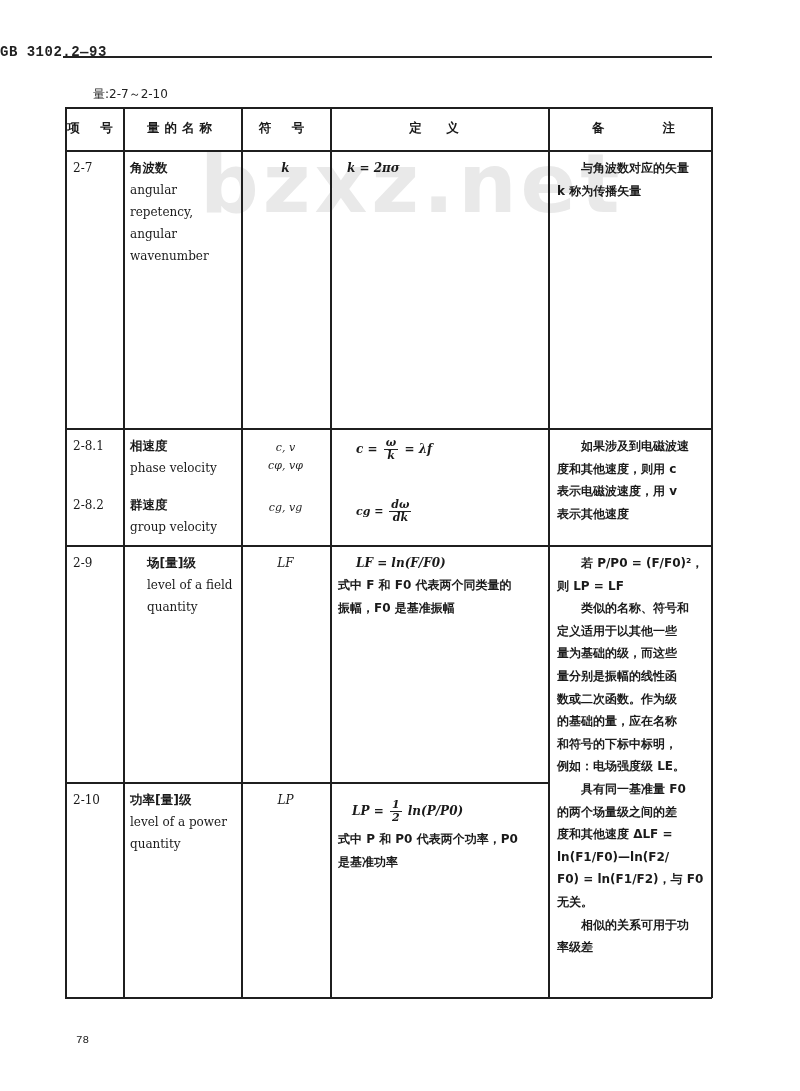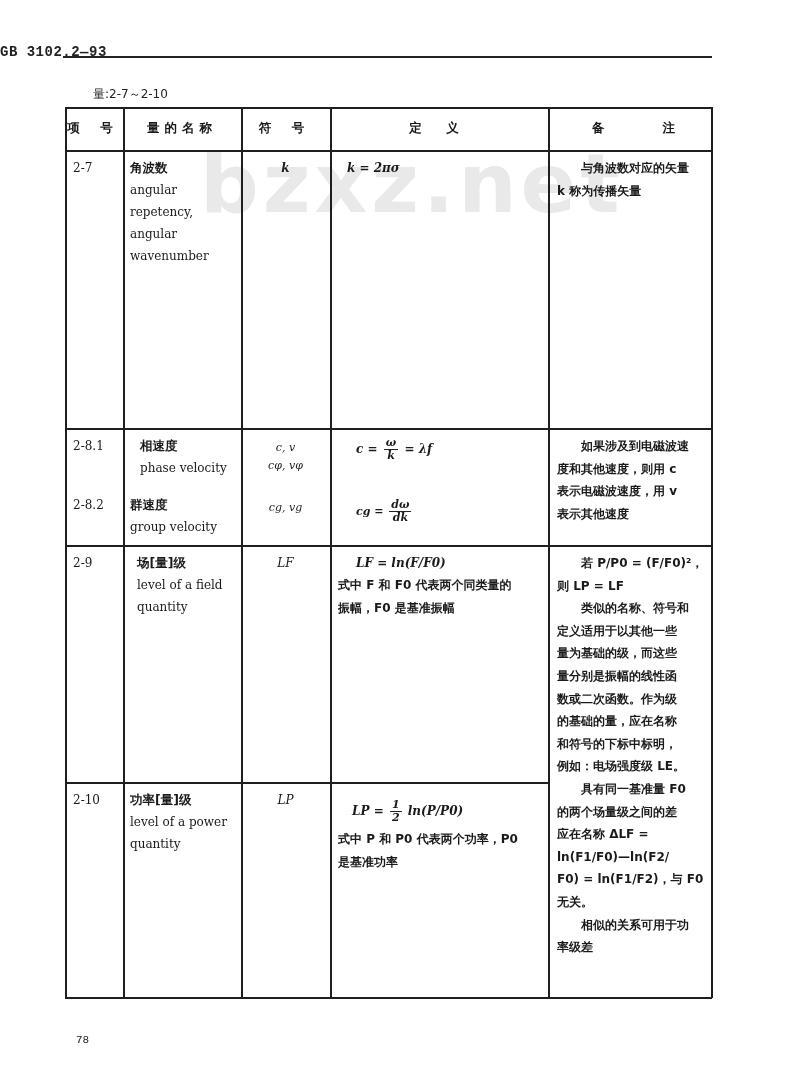--- a/index.html
+++ b/index.html
@@ -86,21 +86,21 @@
     <div class="en">wavenumber</div>
   </div>
   <div class="cell sym" style="left:176px;top:50px;width:89px;font-weight:bold;font-size:12px;">k</div>
   <div class="cell it" style="left:282px;top:50px;font-size:12px;">k = 2πσ</div>
   <div class="cell note" style="left:492px;top:50px;width:148px;">
     <div class="indent">与角波数对应的矢量</div>
     <div>k 称为传播矢量</div>
   </div>
 
   <div class="cell en" style="left:8px;top:328px;">2-8.1</div>
-  <div class="cell" style="left:75px;top:328px;width:108px;">
+  <div class="cell" style="left:65px;top:328px;width:108px;">
     <div class="cn">相速度</div>
     <div class="en">phase velocity</div>
   </div>
   <div class="cell sym" style="left:176px;top:332px;width:89px;line-height:18px;">
     <div>c, v</div>
     <div>cφ, vφ</div>
   </div>
   <div class="cell it" style="left:291px;top:330px;font-size:12px;">
     <span>c =</span>
     <span class="frac">
@@ -124,21 +124,21 @@
   <div class="cell sym" style="left:176px;top:390px;width:89px;">cg, vg</div>
   <div class="cell it" style="left:291px;top:392px;font-size:11px;">
     <span>cg =</span>
     <span class="frac">
       <span class="num">dω</span>
       <span>dk</span>
     </span>
   </div>
 
   <div class="cell en" style="left:8px;top:445px;">2-9</div>
-  <div class="cell" style="left:72px;top:445px;width:108px;">
+  <div class="cell" style="left:82px;top:445px;width:108px;">
     <div class="cn">场[量]级</div>
     <div class="en">level of a field</div>
     <div class="en">quantity</div>
   </div>
   <div class="cell sym" style="left:176px;top:445px;width:89px;font-size:12px;">LF</div>
   <div class="cell" style="left:273px;top:445px;width:206px;">
     <div class="it" style="padding-left:18px;font-size:12px;">LF = ln(F/F0)</div>
     <div class="note">式中 F 和 F0 代表两个同类量的</div>
     <div class="note">振幅，F0 是基准振幅</div>
   </div>
@@ -148,21 +148,21 @@
     <div class="indent">类似的名称、符号和</div>
     <div>定义适用于以其他一些</div>
     <div>量为基础的级，而这些</div>
     <div>量分别是振幅的线性函</div>
     <div>数或二次函数。作为级</div>
     <div>的基础的量，应在名称</div>
     <div>和符号的下标中标明，</div>
     <div>例如：电场强度级 LE。</div>
     <div class="indent">具有同一基准量 F0</div>
     <div>的两个场量级之间的差</div>
-    <div>应在名称 ΔLF =</div>
+    <div>度和其他速度 ΔLF =</div>
     <div>ln(F1/F0)—ln(F2/</div>
     <div>F0) = ln(F1/F2)，与 F0</div>
     <div>无关。</div>
     <div class="indent">相似的关系可用于功</div>
     <div>率级差</div>
   </div>
 
   <div class="cell en" style="left:8px;top:682px;">2-10</div>
   <div class="cell" style="left:65px;top:682px;width:108px;">
     <div class="cn">功率[量]级</div>

